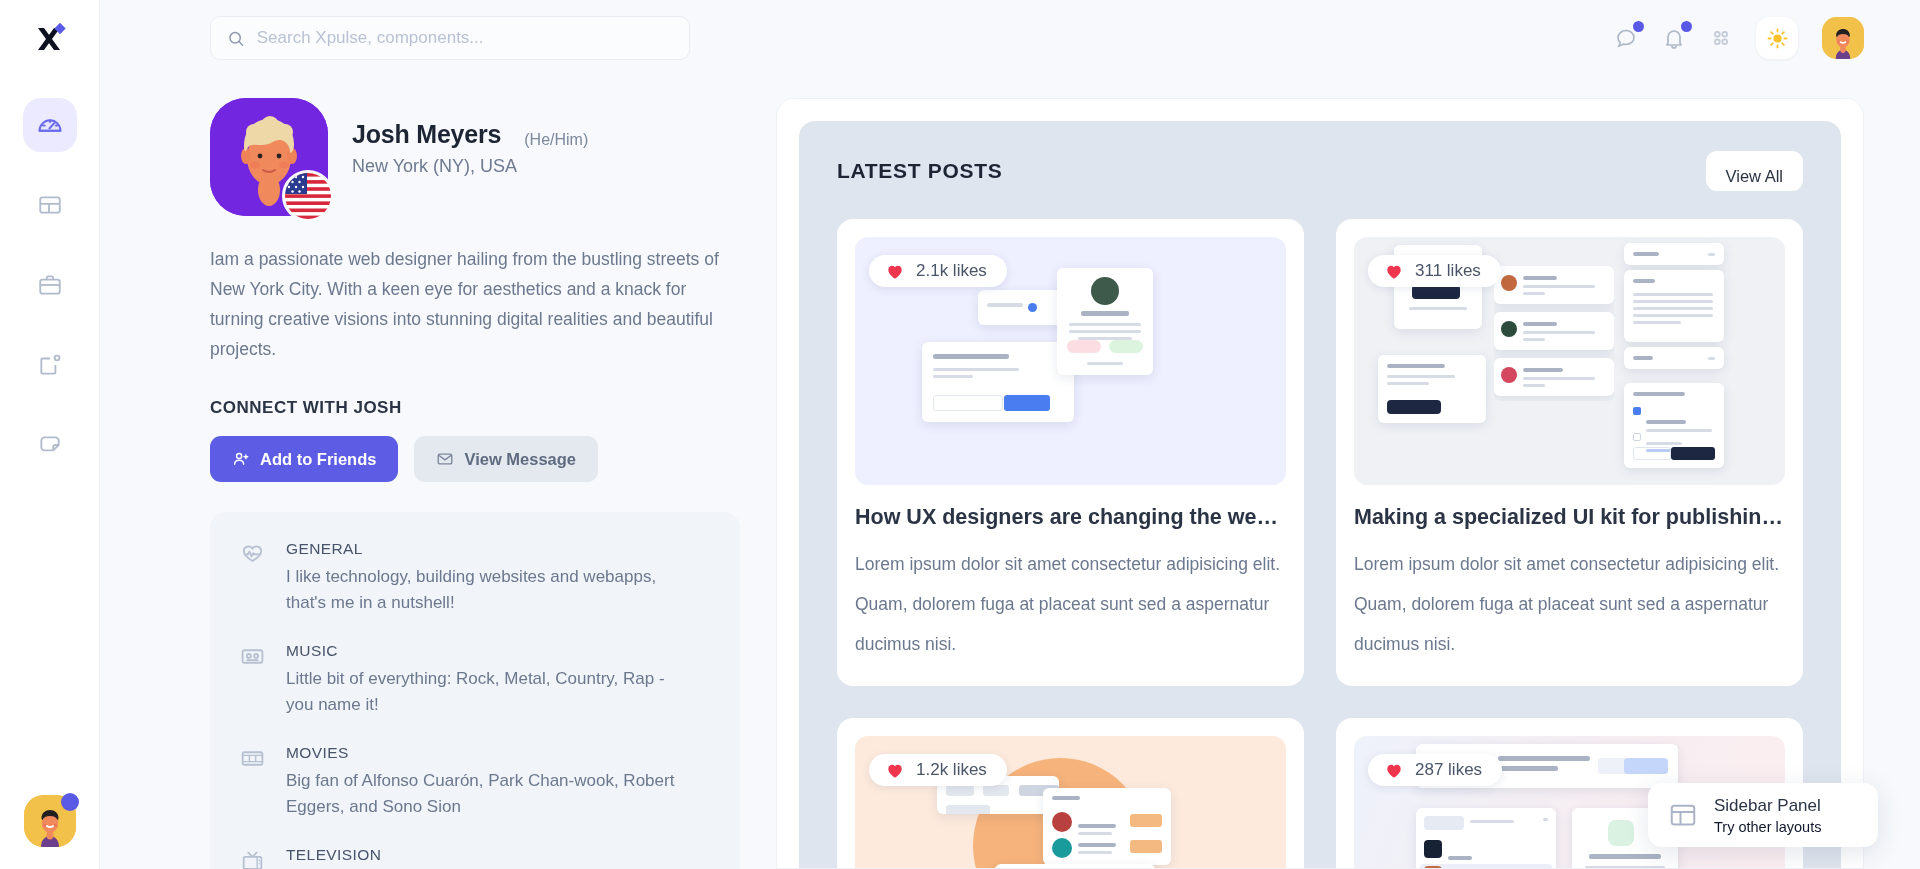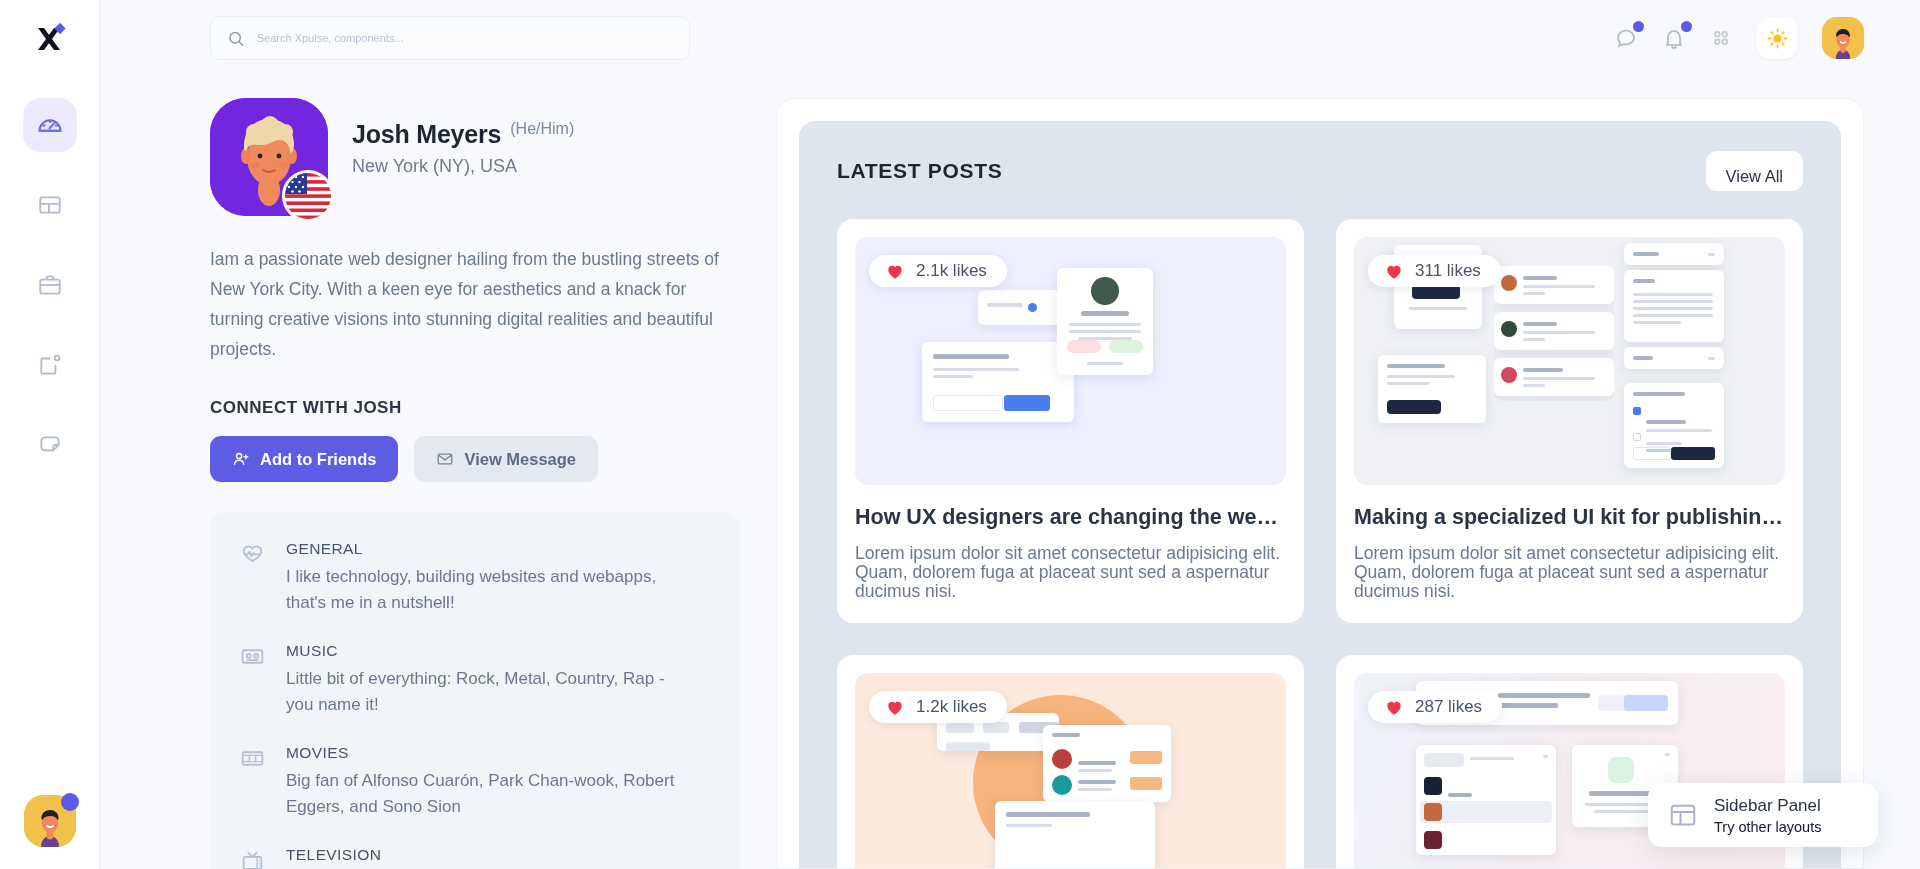--- a/index.html
+++ b/index.html
@@ -68,21 +68,21 @@
     background: #fbfcfe;
     border: 1px solid #e9edf4;
     border-radius: 10px;
     display: flex; align-items: center;
     padding: 0 16px;
     gap: 12px;
   }
   .search-input {
     border: none; outline: none; background: transparent;
     font-family: "Liberation Sans", sans-serif;
-    font-size: 11px; color: #44506a;
+    font-size: 17px; color: #44506a;
     width: 100%;
   }
   .search-input::placeholder { color: #b9c2d4; }
   .top-right { margin-left: auto; display: flex; align-items: center; gap: 24px; }
   .icon-btn { position: relative; cursor: pointer; display:flex; align-items:center; justify-content:center; }
   .badge-dot {
     position: absolute; top: -5px; right: -6px;
     width: 11px; height: 11px; border-radius: 50%;
     background: #5a5ae6;
   }
@@ -120,21 +120,21 @@
     position: relative;
   }
   .flag {
     position: absolute; right: -6px; bottom: -6px;
     width: 52px; height: 52px; border-radius: 50%;
     overflow: hidden;
     border: 3px solid #f7f9fc;
     background: #fff;
   }
   .prof-meta { padding-top: 22px; }
-  .prof-name-row { display: flex; align-items: flex-start; gap: 9px; }
+  .prof-name-row { display: flex; align-items: flex-end; gap: 23px; }
   .prof-name { font-size: 25px; font-weight: 700; color: #1d2535; letter-spacing: -0.2px; }
   .prof-pronoun { font-size: 16px; color: #7d889c; }
   .prof-loc { font-size: 18px; color: #6e7a90; margin-top: 7px; }
 
   .prof-bio {
     margin-top: 28px;
     font-size: 17.5px;
     line-height: 30px;
     color: #6c788e;
     max-width: 520px;
@@ -247,21 +247,21 @@
   }
   .post-title {
     margin-top: 20px;
     font-size: 21.5px;
     color: #2b3445;
     white-space: nowrap; overflow: hidden; text-overflow: ellipsis;
   }
   .post-body {
     margin-top: 14px;
     font-size: 17.5px;
-    line-height: 19px;
+    line-height: 40px;
     color: #6c788e;
   }
 
   
   .thumb-a { background: #eeefff; }
   .thumb-b { background: #eff1f5; }
   .thumb-c { background: #fdeadd; }
   .thumb-d { background: linear-gradient(110deg,#eef2fb 0%,#f6eef2 48%,#fdeef0 100%); }
 
   .mock {

